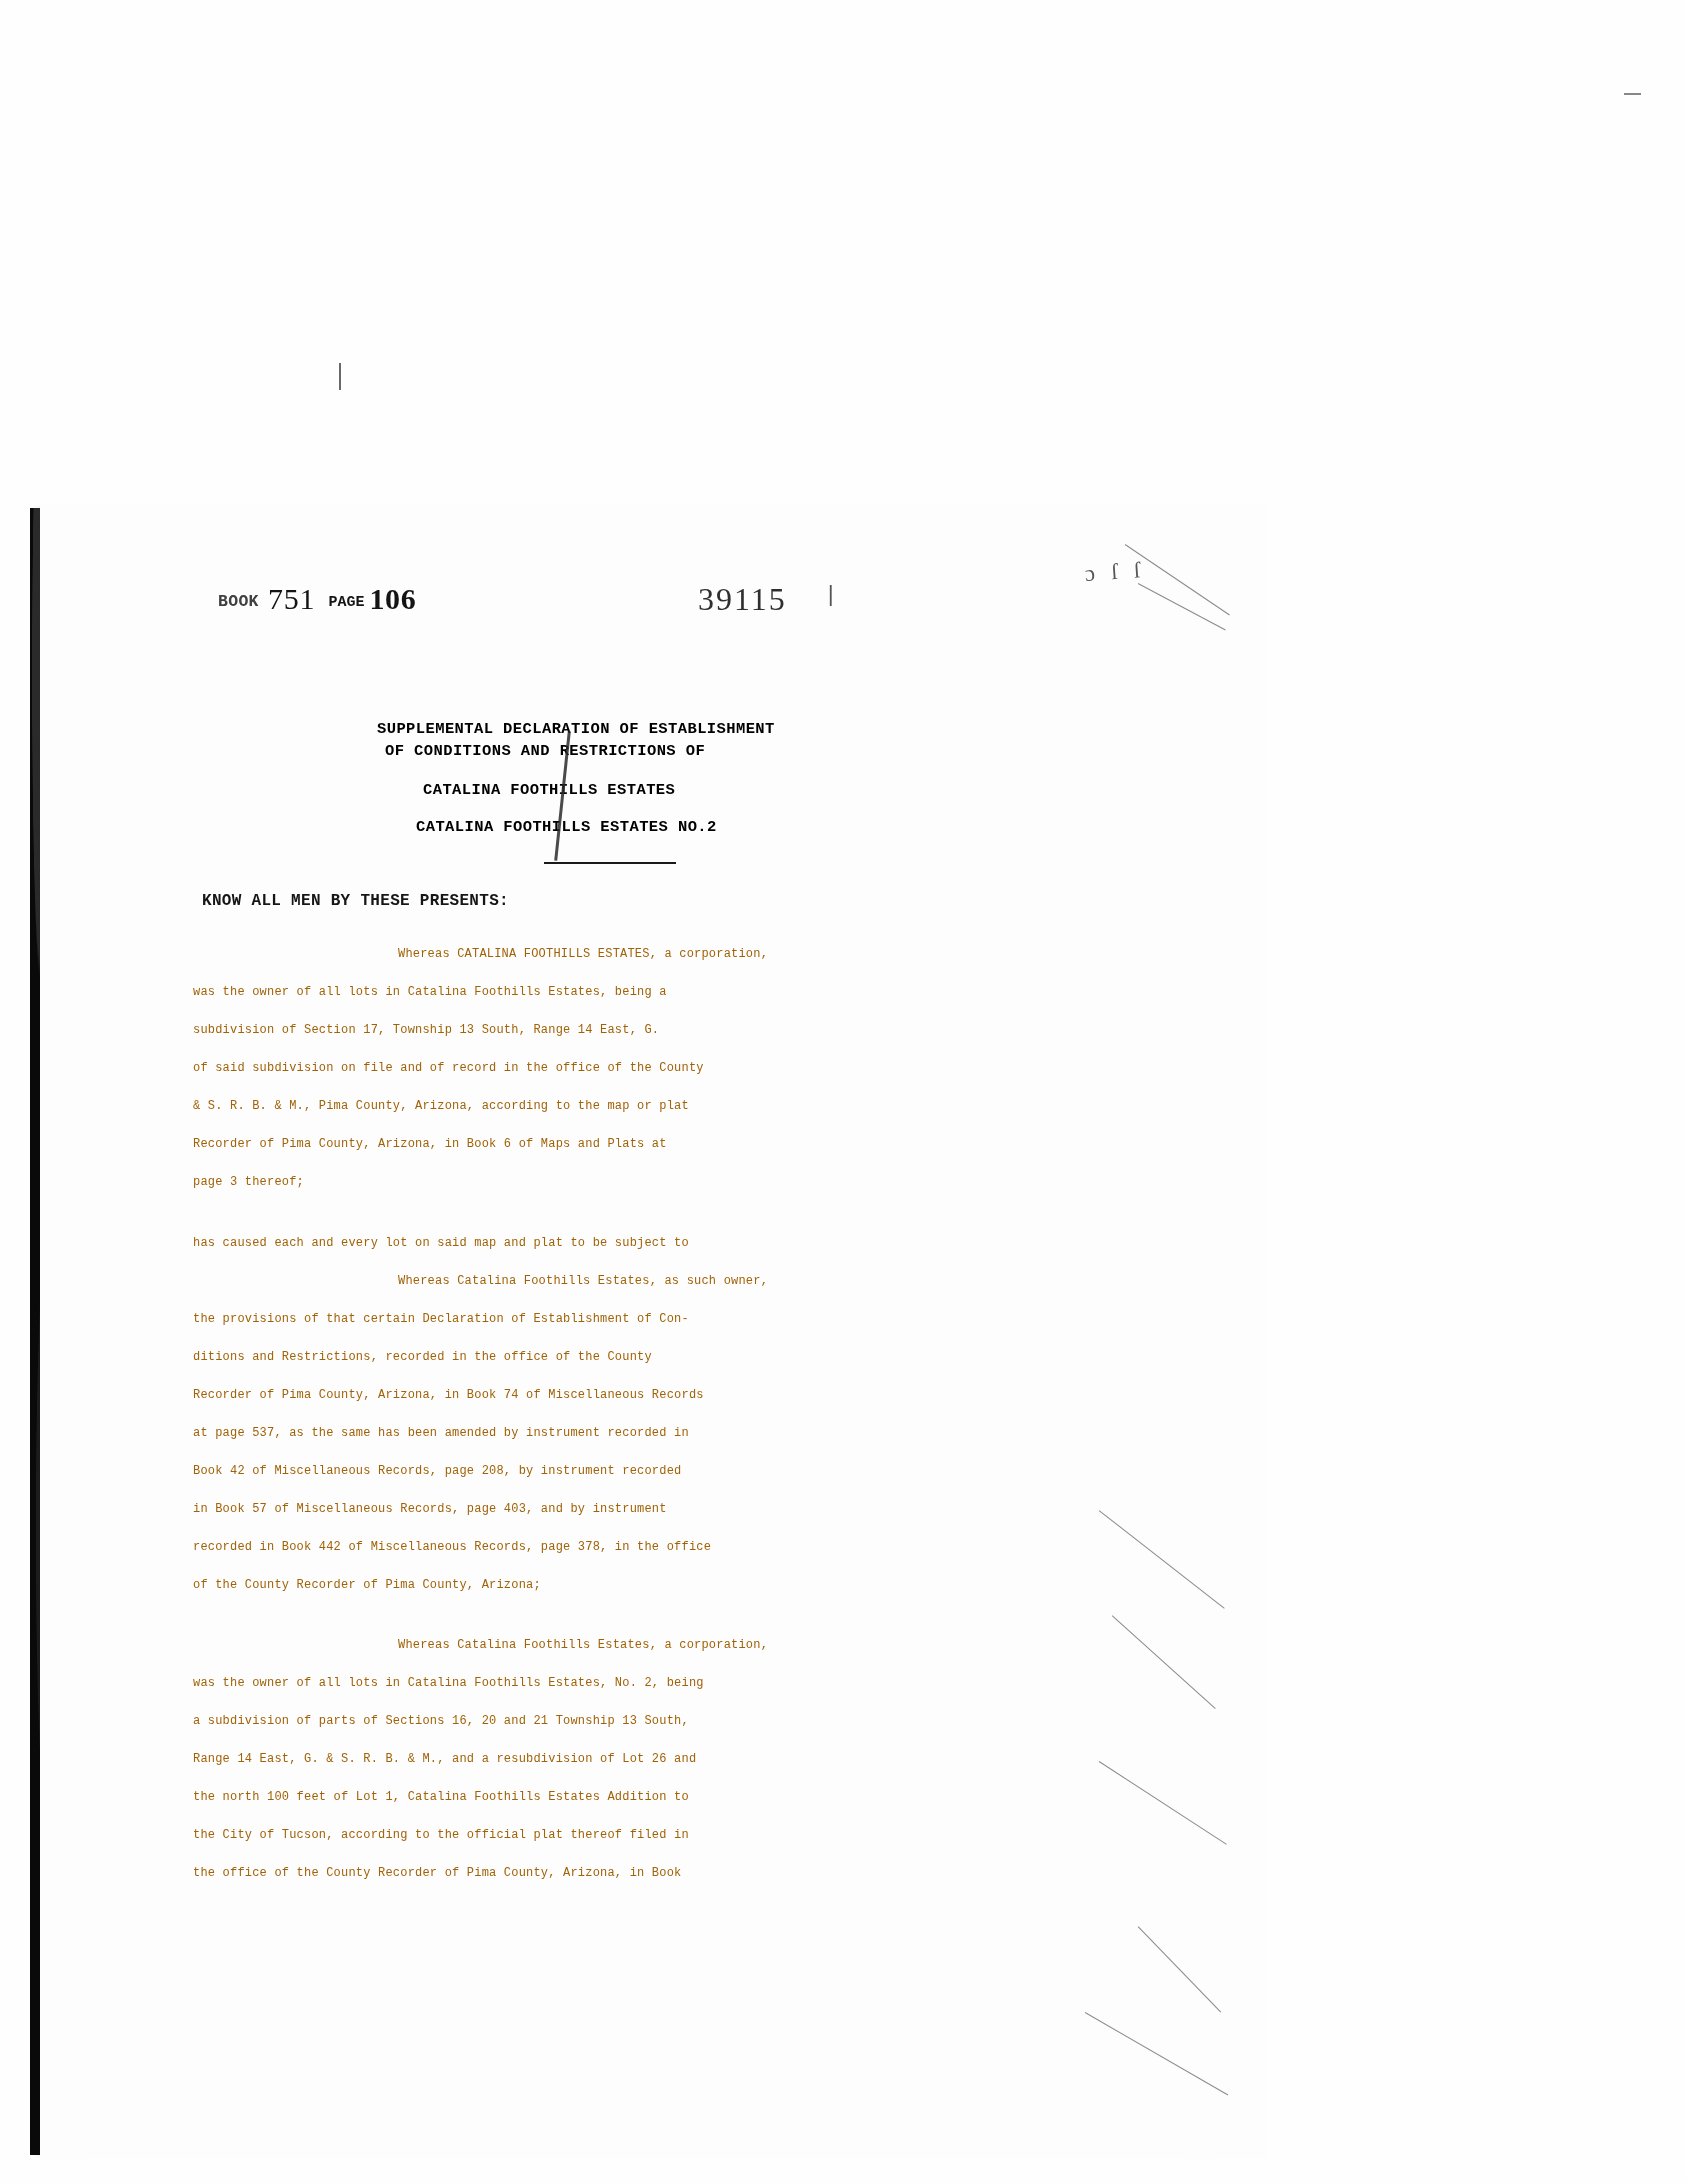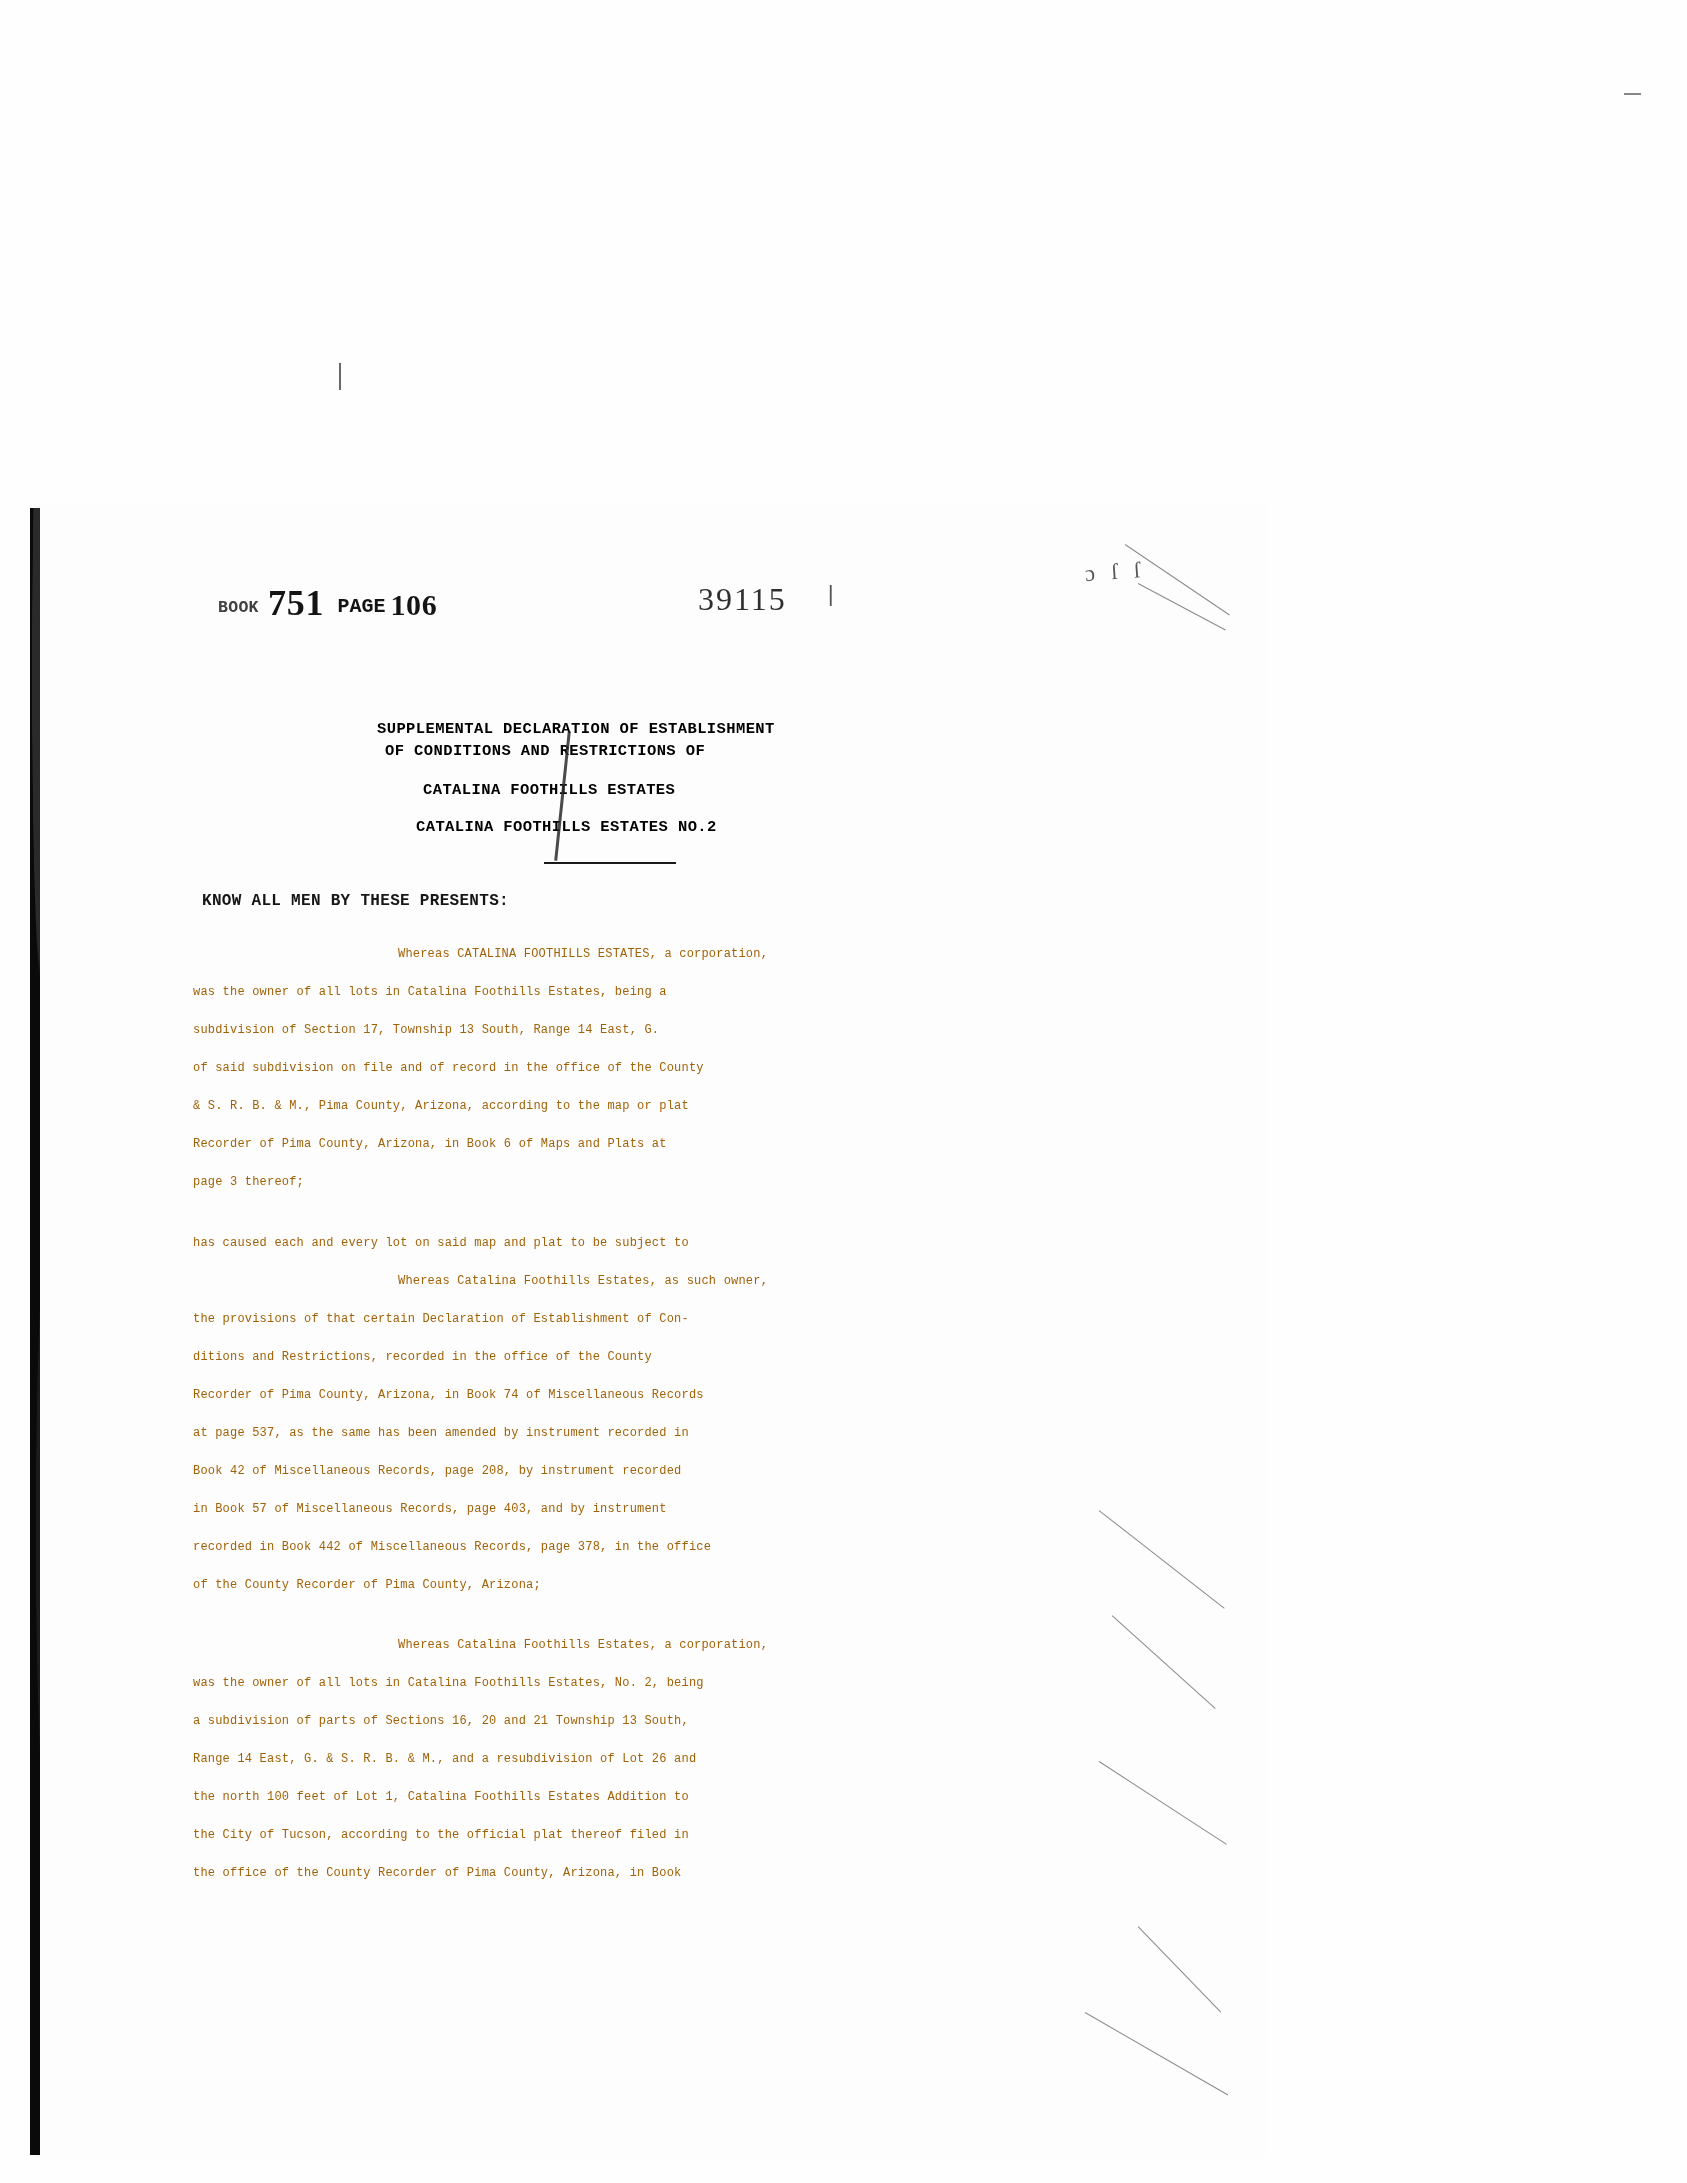--- a/index.html
+++ b/index.html
@@ -135,29 +135,29 @@
     align-items: baseline;
   }
   .book-label {
     font-size: 16.5px;
     letter-spacing: 0.3px;
     font-weight: 700;
     color: #404040;
     transform: translateY(-2.6px);
   }
   .book-num {
-    font-size: 36px;
-    font-weight: 700;
+    font-size: 30px;
+    font-weight: 400;
     margin-left: 9.3px;
     letter-spacing: 0.7px;
     font-family: "Liberation Serif", serif;
     text-align: center;
   }
   .page-label {
-    font-size: 20px;
+    font-size: 15px;
     font-weight: 700;
     margin-left: 13.2px;
     transform: translateY(-2.6px);
   }
   .page-num {
     font-size: 30px;
     font-weight: 700;
     margin-left: 5px;
     letter-spacing: 0.7px;
     font-family: "Liberation Serif", serif;

